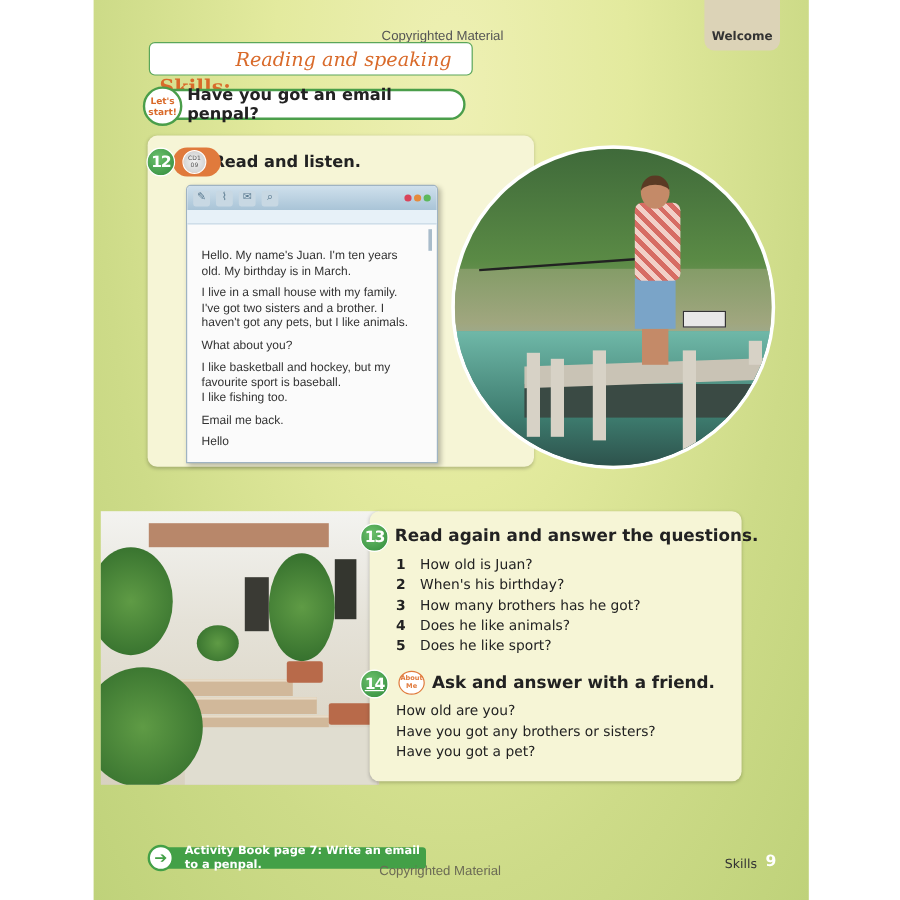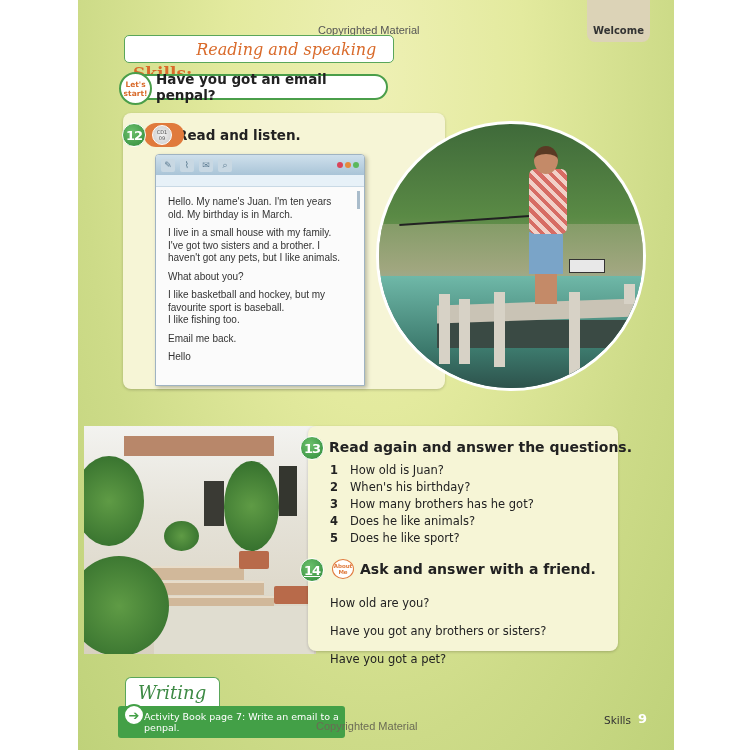--- a/index.html
+++ b/index.html
@@ -76,21 +76,21 @@
     display: flex; align-items: center; padding: 0 5px; gap: 5px;
   }
   .tb-btn {
     width: 14px; height: 13px; background: #c8d8e3; border-radius: 2px; color: #5a7a90;
     font-size: 9px; display: flex; align-items: center; justify-content: center;
   }
   .tb-dots { margin-left: auto; display: flex; gap: 2px; }
   .tb-dot { width: 6px; height: 6px; border-radius: 50%; }
   .email-sub { height: 12px; background: #e7f1f8; border-bottom: 1px solid #c9d9e5; }
   .email-body {
-    padding: 9px 12px 0 12px; font-family: "Liberation Sans", sans-serif; font-size: 10px;
+    padding: 21px 12px 0 12px; font-family: "Liberation Sans", sans-serif; font-size: 10px;
     line-height: 12.5px; color: #333;
   }
   .email-body p { margin-bottom: 6px; white-space: pre-line; }
   .email-scroll {
     position: absolute; right: 4px; top: 36px; width: 3px; height: 18px; background: #a9bccb;
   }
 
   .photo-circle {
     position: absolute; left: 298px; top: 121px; width: 270px; height: 270px; border-radius: 50%;
     border: 3px solid #fff; overflow: hidden;
@@ -122,32 +122,32 @@
 
   .q-list { position: absolute; left: 252px; top: 461px; }
   .q-row { display: flex; height: 17px; align-items: center; font-family: "DejaVu Sans", sans-serif; font-size: 11.5px; color: #222; }
   .q-num { width: 20px; font-weight: bold; }
   .about-badge {
     position: absolute; left: 254px; top: 559px; width: 22px; height: 20px; border-radius: 50%;
     background: #fff; border: 1.5px solid #e07a3c; color: #e07a3c; font-size: 5.5px; font-weight: bold;
     line-height: 6px; text-align: center; display: flex; align-items: center; justify-content: center; z-index: 3;
   }
   .ask-list { position: absolute; left: 252px; top: 584px; font-family: "DejaVu Sans", sans-serif; font-size: 11.5px; color: #222; }
-  .ask-list div { height: 17px; line-height: 17px; margin-top: 11px; }
+  .ask-list div { height: 17px; line-height: 17px; }
 
   .writing-tab {
     position: absolute; left: 47px; top: 677px; width: 95px; height: 30px;
     background: #fff; border: 1.5px solid #5aa65a; border-bottom: none; border-radius: 6px 6px 0 0;
     font-family: "DejaVu Serif", serif; font-style: italic; font-size: 18px; color: #3d8a44;
     display: flex; align-items: center; padding-left: 12px;
   }
   .ab-bar {
-    position: absolute; left: 40px; top: 706px; width: 227px; height: 32px;
+    position: absolute; left: 50px; top: 706px; width: 227px; height: 18px;
     background: #43a047; border-radius: 3px; color: #fff; font-family: "DejaVu Sans", sans-serif;
-    font-size: 9.5px; font-weight: normal; display: flex; align-items: center; padding-left: 26px;
+    font-size: 9.5px; font-weight: bold; display: flex; align-items: center; padding-left: 26px;
   }
   .ab-arrow {
     position: absolute; left: 45px; top: 704px; width: 22px; height: 22px; border-radius: 50%;
     background: #fff; border: 2px solid #43a047; color: #43a047; font-size: 13px; font-weight: bold;
     display: flex; align-items: center; justify-content: center; z-index: 2;
   }
   .footer-skills { position: absolute; left: 526px; top: 714px; font-family: "DejaVu Sans", sans-serif; font-size: 10.5px; color: #333; }
   .footer-page { position: absolute; left: 560px; top: 711px; font-family: "DejaVu Sans", sans-serif; font-size: 13px; font-weight: bold; color: #fff; }
 </style>
 </head>
@@ -264,20 +264,19 @@
 
   <div class="num-badge" style="left:222px; top:558px;text-decoration:underline;">14</div>
   <div class="about-badge">About Me</div>
   <div class="ex-title" style="left:282px; top:561px; font-size:14px;">Ask and answer with a friend.</div>
   <div class="ask-list">
     <div>How old are you?</div>
     <div>Have you got any brothers or sisters?</div>
     <div>Have you got a pet?</div>
   </div>
 
-  <div class="writing-tab">Writing</div>
   <div class="ab-bar">Activity Book page 7: Write an email to a penpal.</div>
   <div class="ab-arrow">➔</div>
 
   <div class="copyright bottom">Copyrighted Material</div>
   <div class="footer-skills">Skills</div>
   <div class="footer-page">9</div>
 </div>
 
 </body></html>

